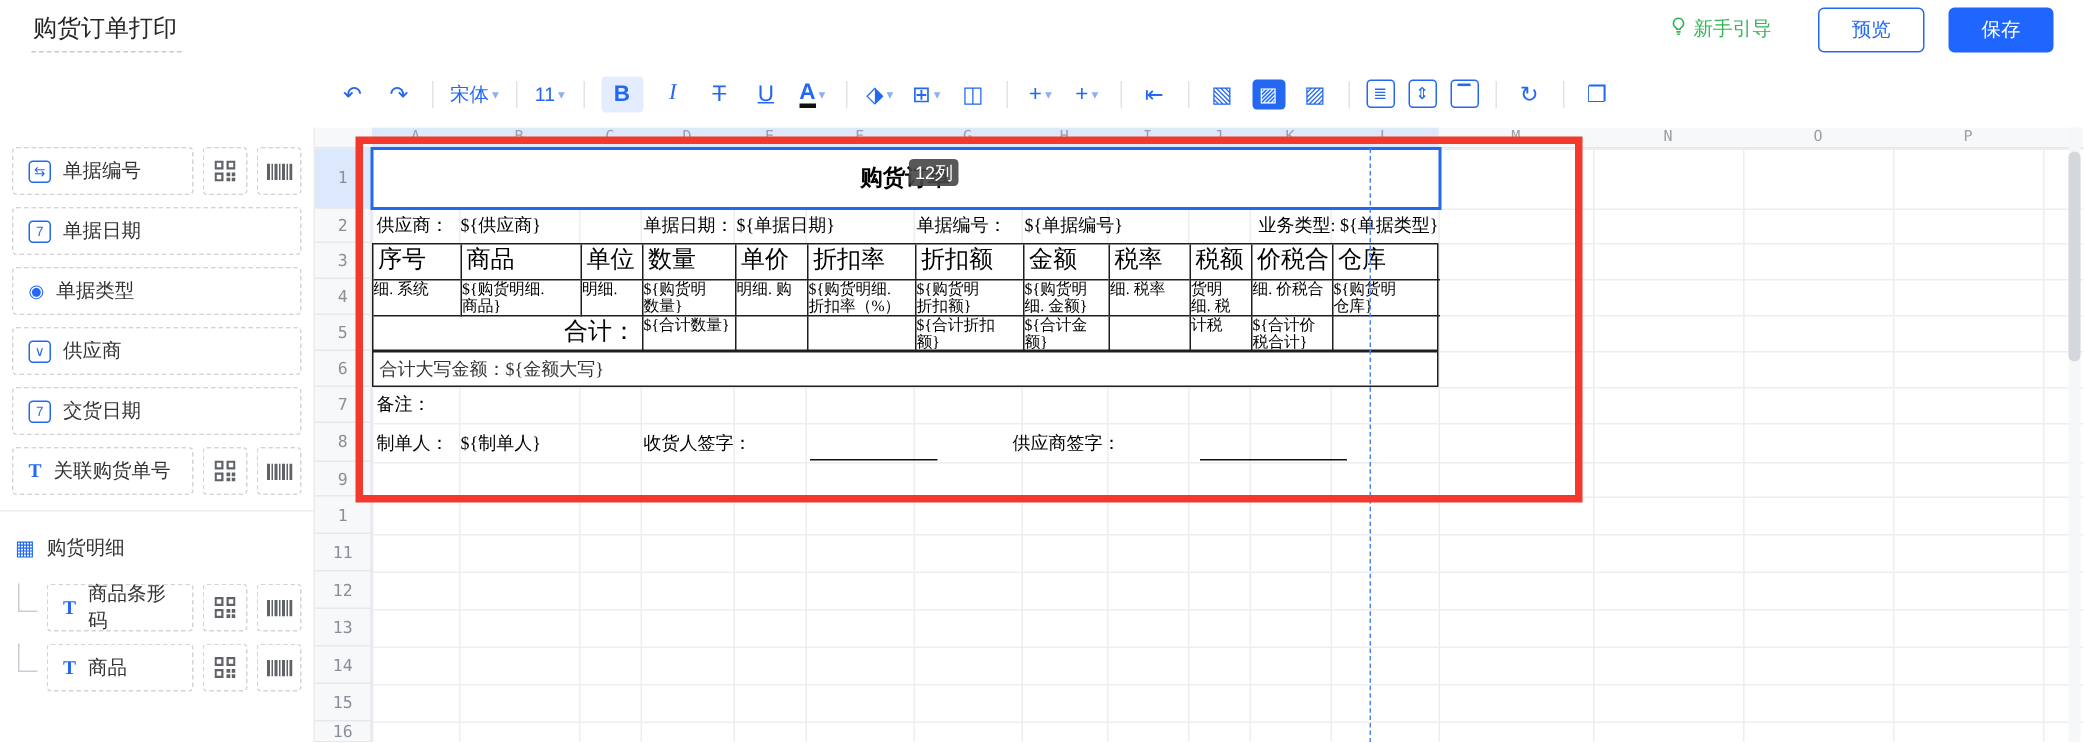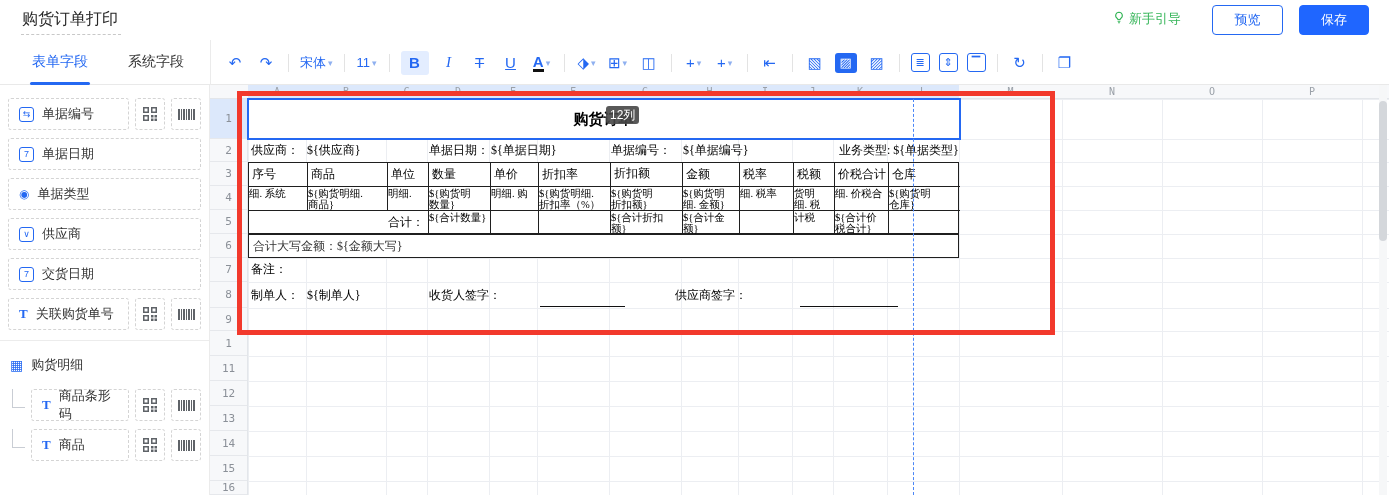--- a/index.html
+++ b/index.html
@@ -68,21 +68,21 @@
   .gh{position:absolute;left:2px;width:1177px;height:1px;background:#eceef2;z-index:1;}
   .cell{position:absolute;font-size:12px;color:#000;line-height:23px;white-space:nowrap;z-index:2;}
   .titlebg{position:absolute;left:38px;top:14px;width:711px;height:40px;background:#fff;z-index:2;}
   .title{position:absolute;left:38px;top:14px;width:711px;height:40px;line-height:40px;text-align:center;
          font-weight:bold;font-size:15px;color:#000;z-index:2;}
   .sel{position:absolute;left:37px;top:13px;width:714px;height:42px;border:2px solid #2468f2;box-sizing:border-box;z-index:4;pointer-events:none;}
   .badge{position:absolute;left:396px;top:21px;background:#4d4d4dE6;background-color:rgba(70,70,70,.9);color:#fff;
          font-family:"Liberation Sans",sans-serif;font-size:12px;line-height:16px;padding:1px 4px;border-radius:3px;z-index:7;}
   .tbl{position:absolute;left:38px;top:77px;width:711px;height:72px;border:1px solid #1f1f1f;background:#fff;box-sizing:border-box;z-index:3;}
   .tc{position:absolute;box-sizing:border-box;overflow:hidden;color:#000;cursor:cell;}
-  .tc.hd{font-size:12px;line-height:22px;padding-left:3px;}
+  .tc.hd{font-size:16px;line-height:22px;padding-left:3px;}
   .tc.ph{font-size:10.5px;line-height:11px;padding:1px 0;white-space:pre-line;}
   .tc.bl{border-left:1px solid #1f1f1f;}
   .tc.bb{border-bottom:1px solid #1f1f1f;}
   .r6box{position:absolute;left:38px;top:149px;width:711px;height:24px;border:1px solid #1f1f1f;box-sizing:border-box;
          background:#fff;z-index:3;font-size:12px;line-height:22px;padding-left:4px;white-space:nowrap;cursor:cell;}
   .r8line{position:absolute;height:0;border-bottom:1.5px solid #111;z-index:3;}
   .pline{position:absolute;left:703px;top:14px;width:0;height:396px;border-left:1px dashed #4a86f7;z-index:5;pointer-events:none;}
   .redbox{position:absolute;left:27px;top:6px;width:818px;height:244px;border:5px solid #f2392c;box-sizing:border-box;z-index:6;pointer-events:none;}
   .vsb{position:absolute;left:1169px;top:0;width:8px;height:410px;background:#f6f7f8;z-index:8;}
   .vsbthumb{position:absolute;left:1169px;top:16px;width:8px;height:140px;background:#d4d7db;border-radius:4px;z-index:9;cursor:grab;}
@@ -101,26 +101,20 @@
             <path fill="none" stroke="#35b558" stroke-width="1.1" d="M6 1.2a3.4 3.4 0 0 1 1.7 6.3c-.35.25-.6.6-.6 1H4.9c0-.4-.25-.75-.6-1A3.4 3.4 0 0 1 6 1.2z"></path>
             <path stroke="#35b558" stroke-width="1.1" d="M4.6 10.2h2.8M5.1 11.8h1.8"></path>
           </svg>
       </span>
       <span>新手引导</span>
     </div>
     <div class="btn btn-preview">预览</div>
     <div class="btn btn-save">保存</div>
   </div>
 
-  <div class="tabrow">
-    <div class="tab active" style="left:32px;">表单字段</div>
-    <div class="tab" style="left:128px;">系统字段</div>
-    <div class="tab-underbar"></div>
-    <div class="vsep"></div>
-  </div>
   <div class="toolbar" id="toolbar">
       <div class="titem">
         <span class="tglyph">↶</span>
       </div>
       <div class="titem">
         <span class="tglyph">↷</span>
       </div>
       <div class="tsep"></div>
       <div class="titem">
         <span class="tlabel">宋体</span>

